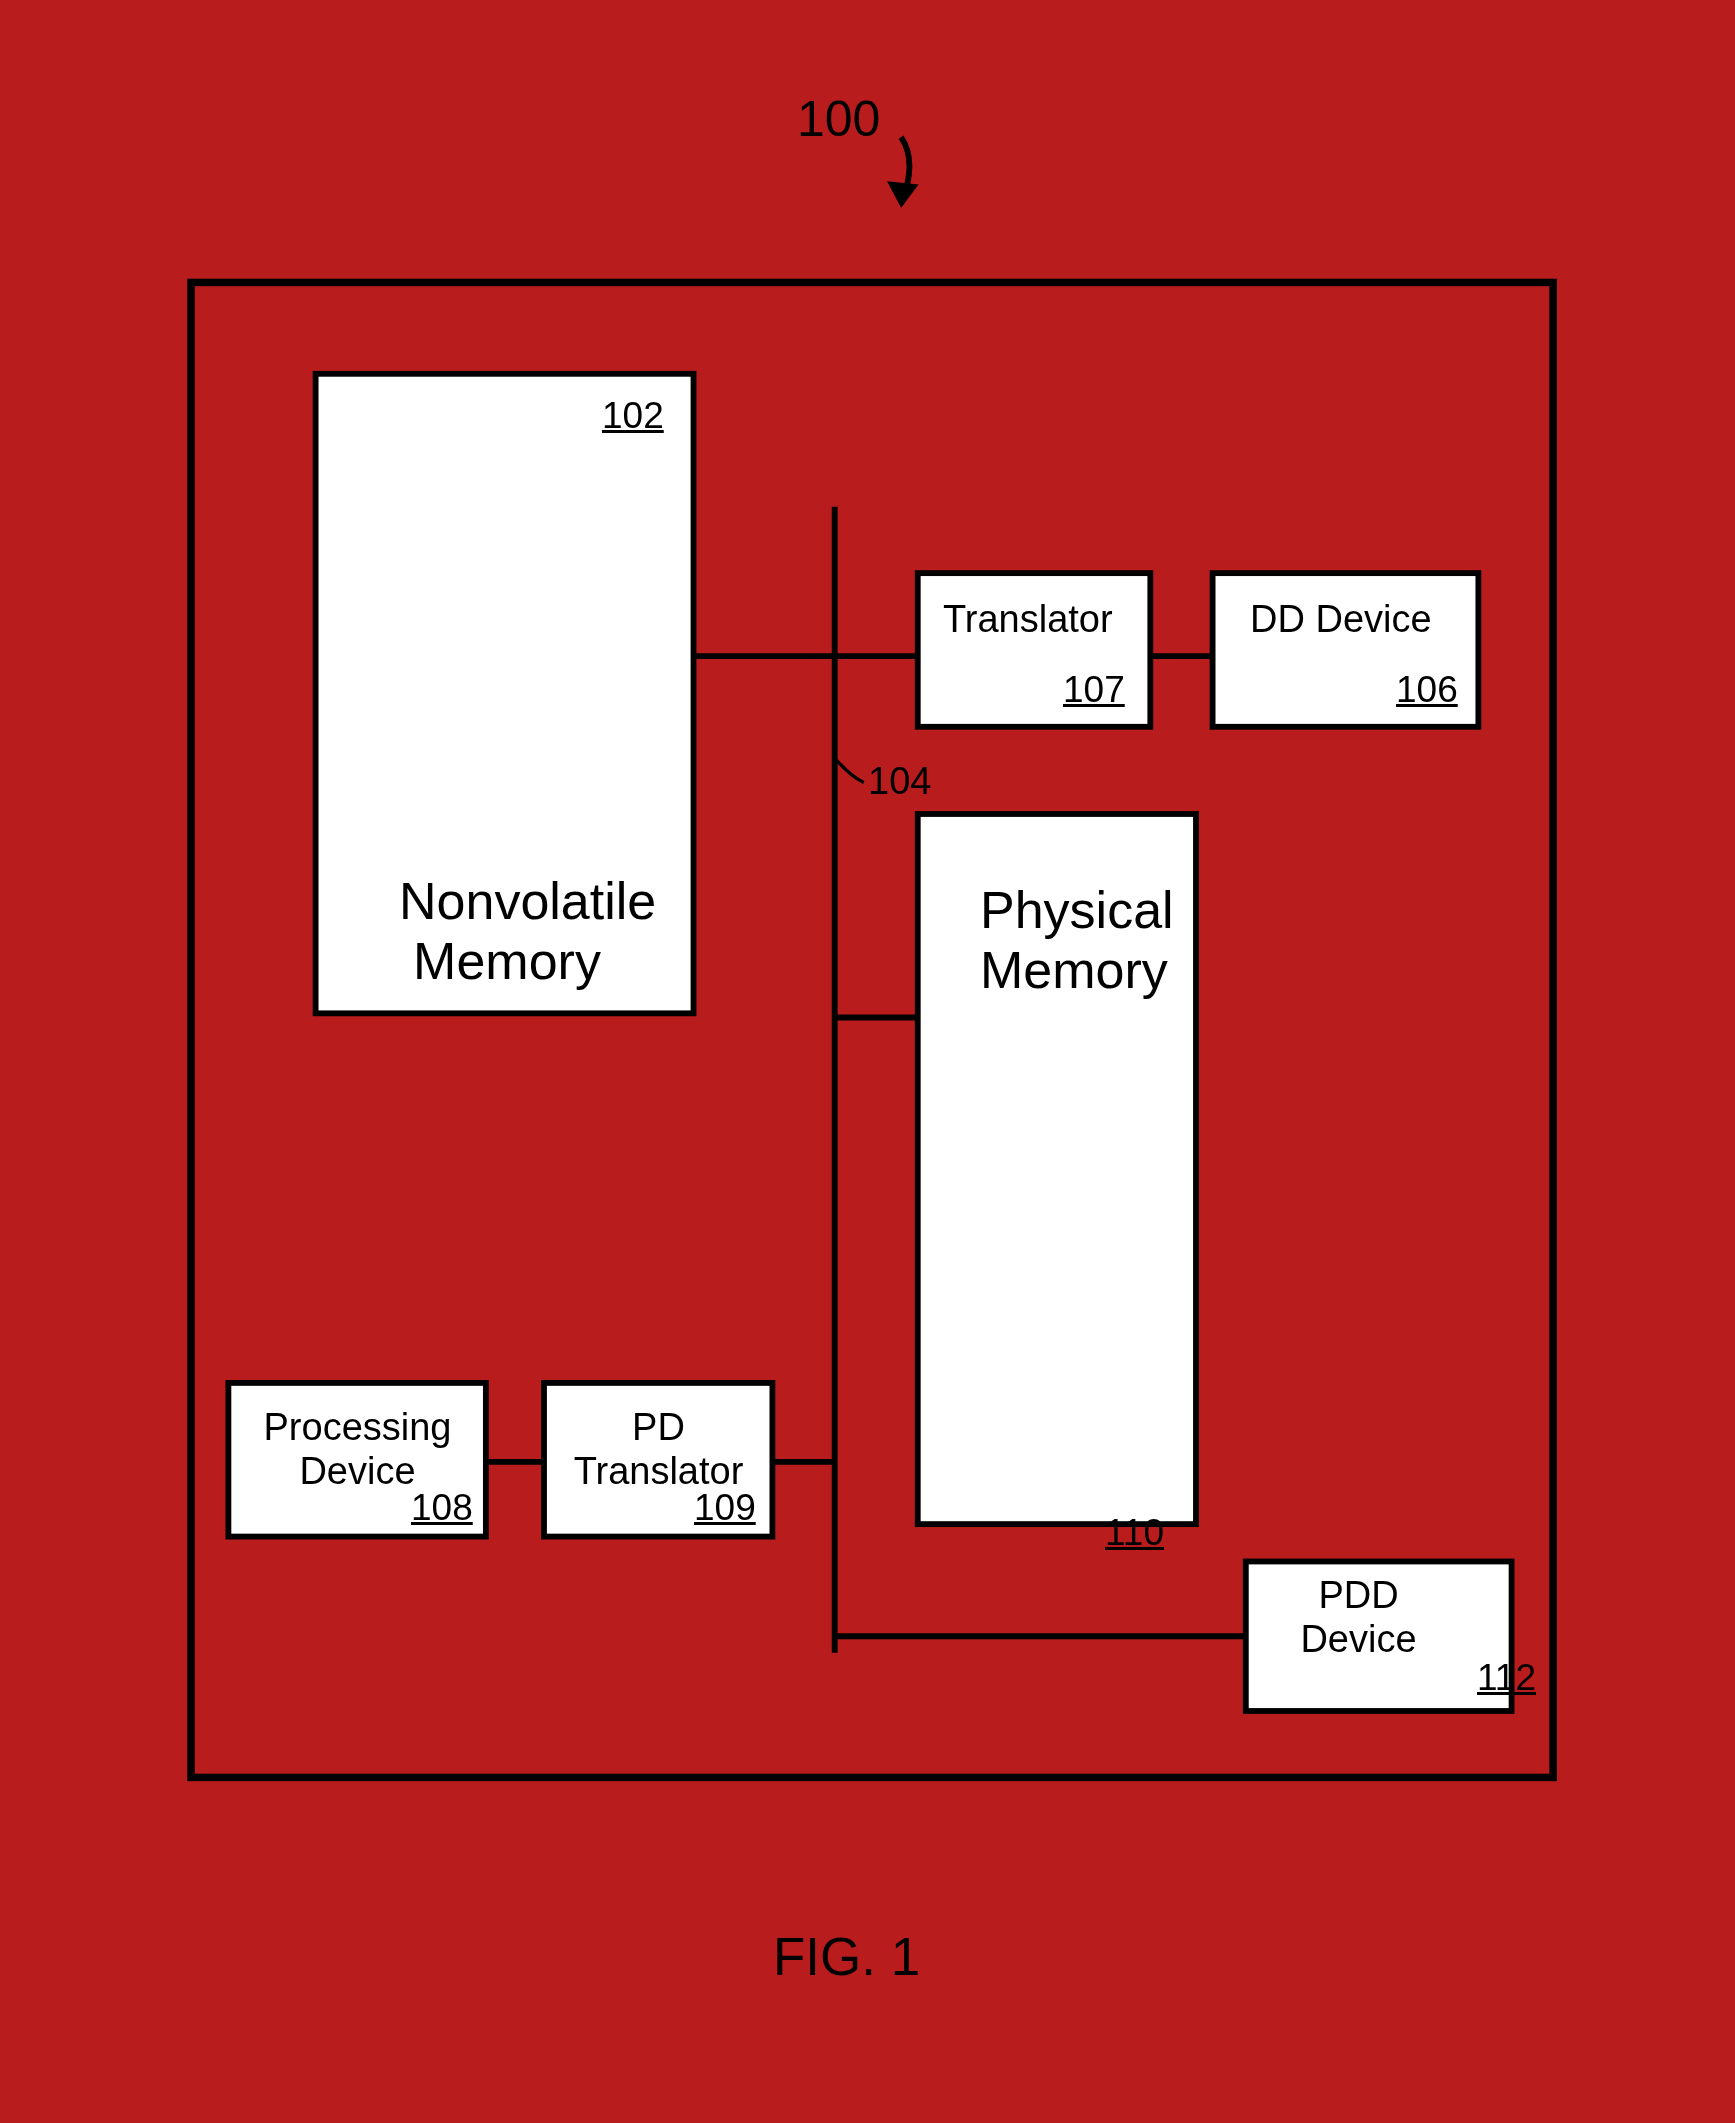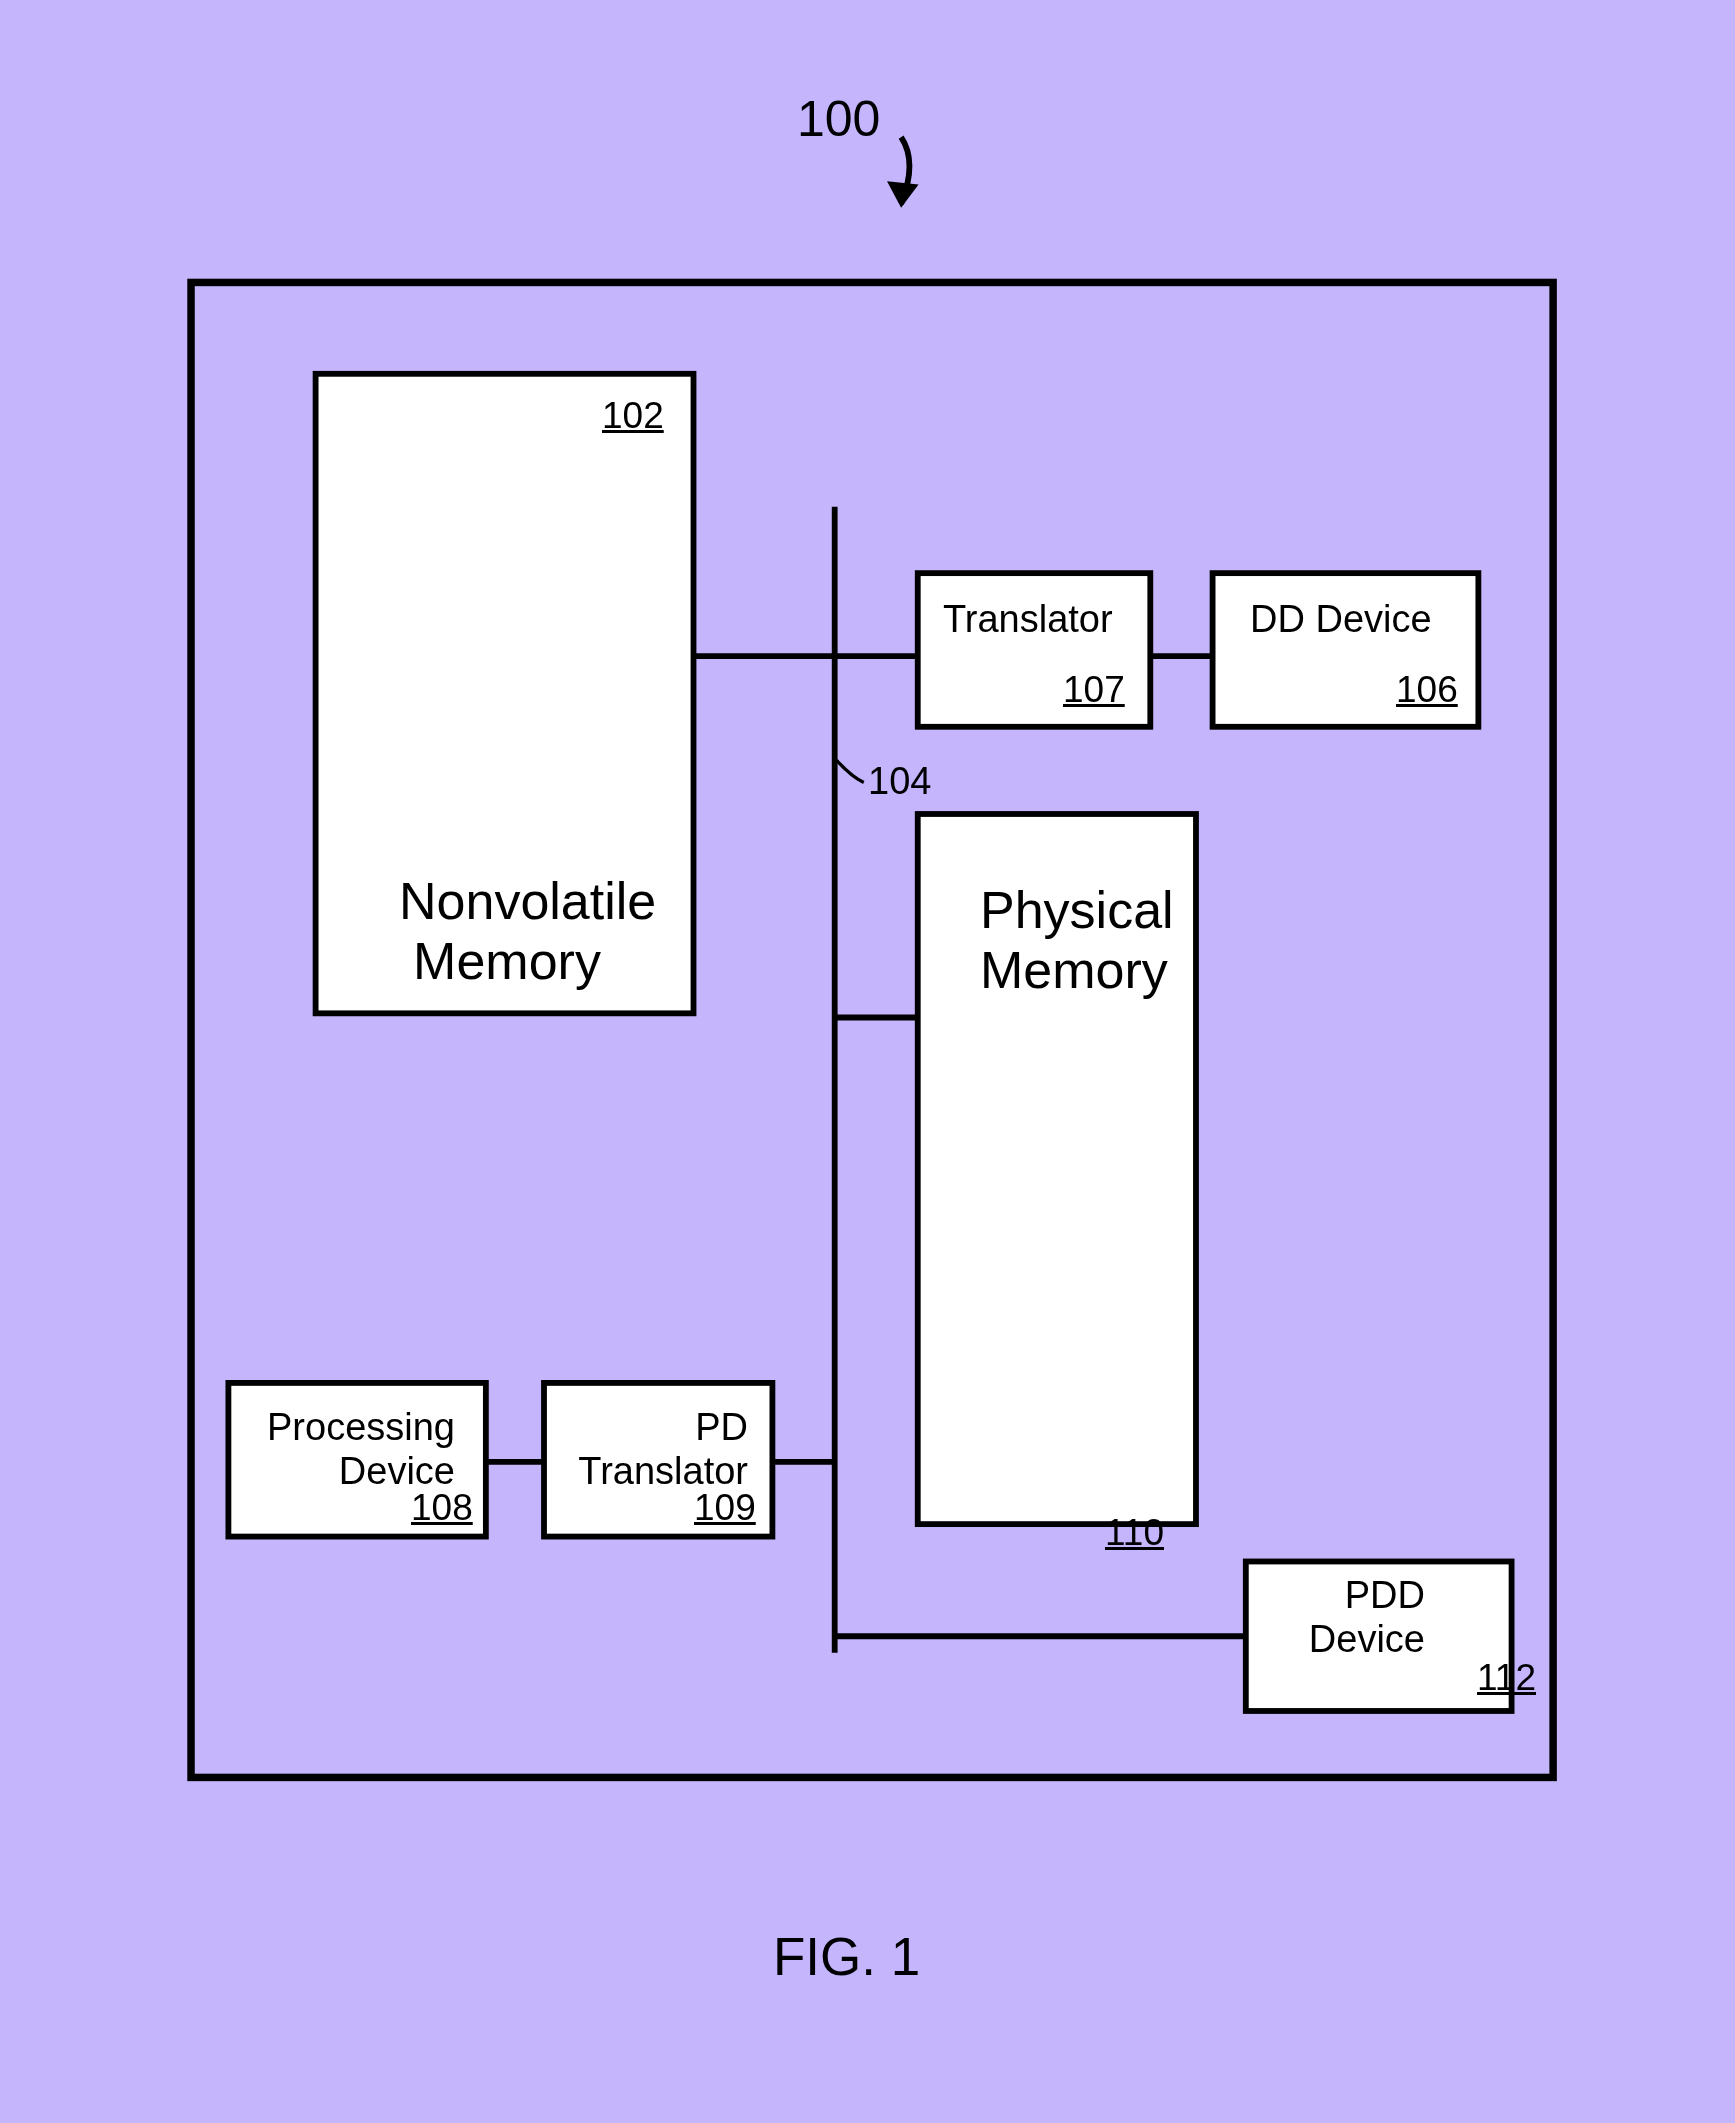--- a/index.html
+++ b/index.html
@@ -5,36 +5,36 @@
   html, body {
     margin: 0;
     padding: 0;
     background: #fff;
     font-family: Arial, Helvetica, sans-serif;
   }
   .canvas {
     position: relative;
     width: 1735px;
     height: 2123px;
-    background: #c4b5fd;
+    background: #b91c1c;
   }
   .stroke { stroke: #000; fill: none; }
   .box { stroke: #000; stroke-width: 7; fill: #fff; }
   .outer { stroke: #000; stroke-width: 9; fill: none; }
   .wire { stroke: #000; stroke-width: 7; fill: none; }
   .lbl {
     position: absolute;
     color: #000;
     text-align: center;
     line-height: 1.15;
     white-space: pre;
   }
   .bigref { font-size: 50px; }
   .boxtxt { font-size: 52px; }
-  .boxtxtS { font-size: 38px; text-align: right; }
+  .boxtxtS { font-size: 38px; }
   .reftxt { font-size: 37px; text-decoration: underline; }
   .figcap { font-size: 53px; font-weight: 400; }
 
   
   .arrowhead { fill: #000; stroke: none; }
 </style>
 </head>
 <body>
 
 <div class="canvas">

